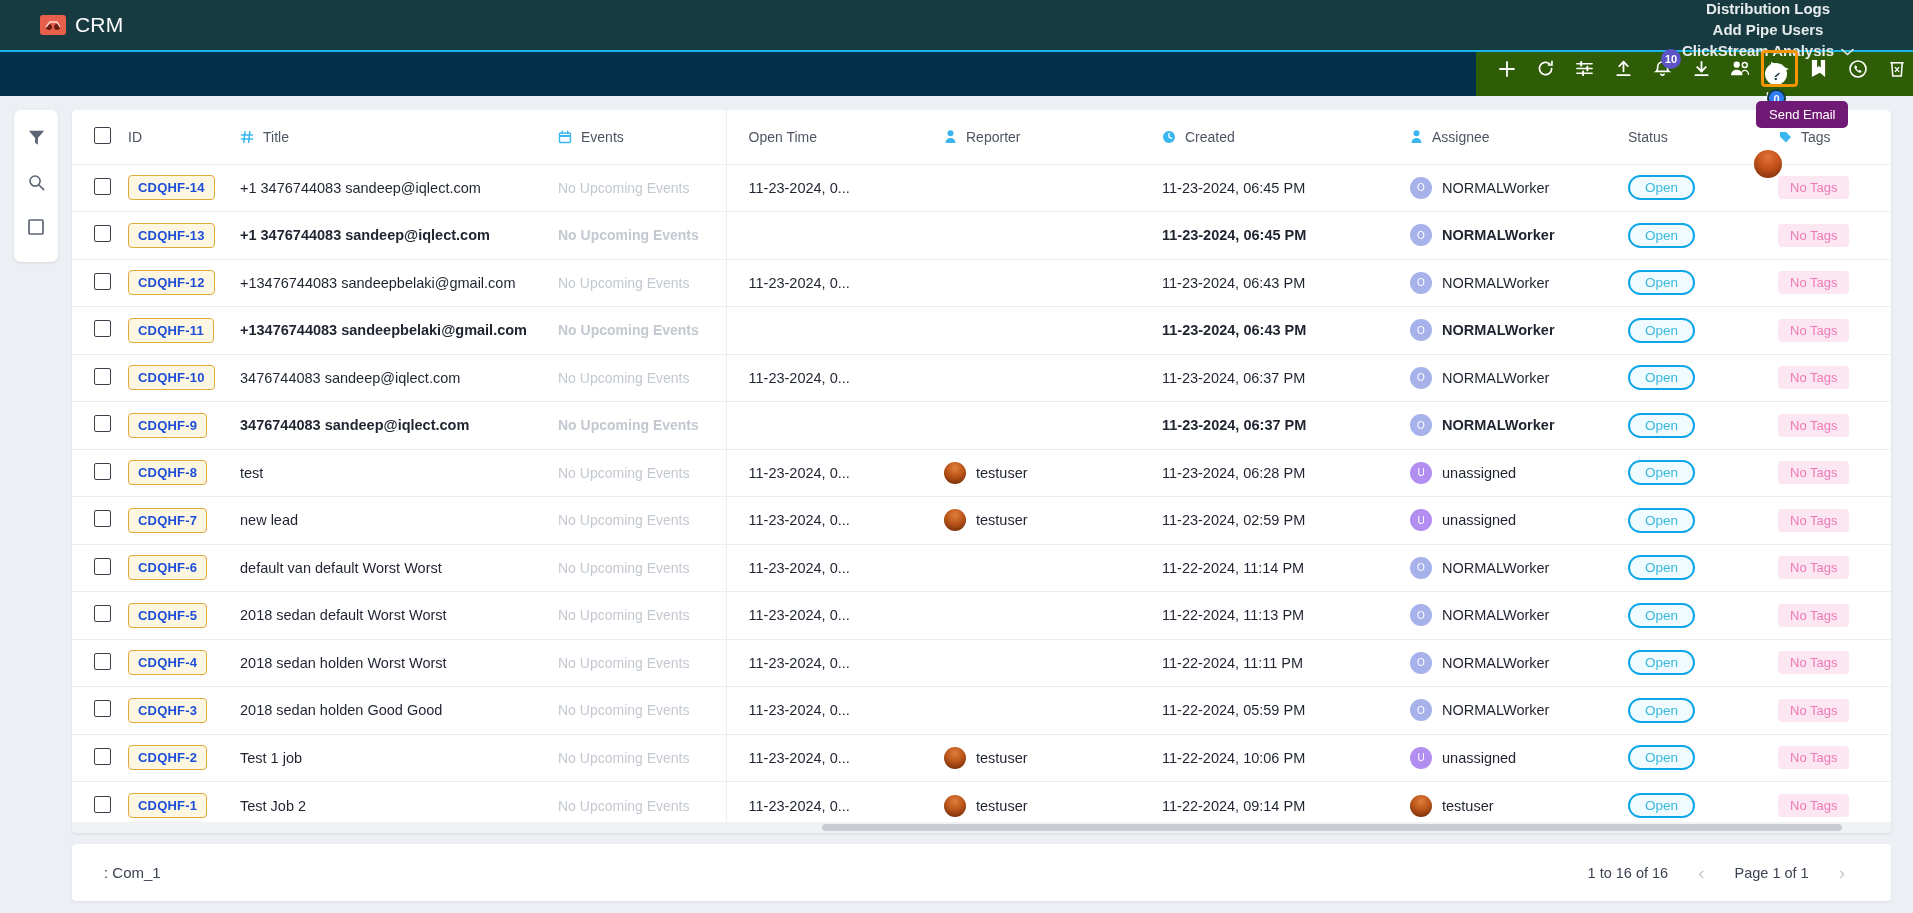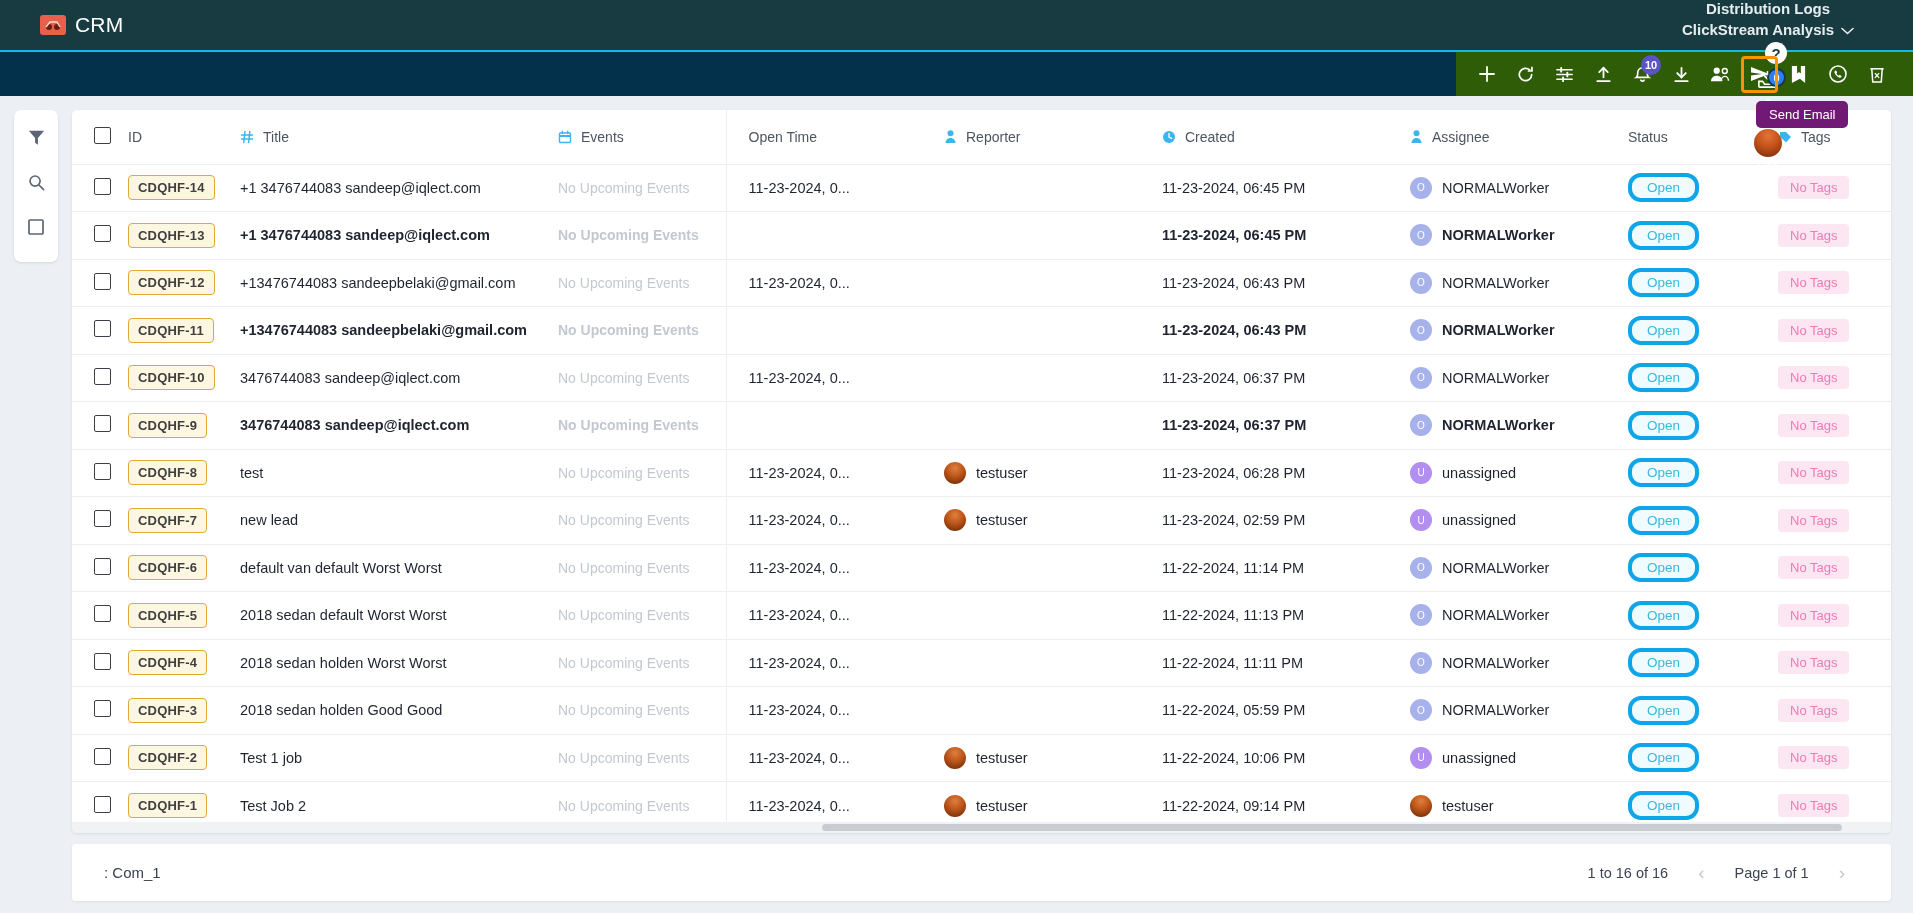--- a/index.html
+++ b/index.html
@@ -64,22 +64,22 @@
     background: radial-gradient(circle at 50% 25%, #e2743a 0%, #c4521a 45%, #6d2a08 100%);
   }
 
   
   .actionbar {
     height: 46px; background: #03304a; display: flex; align-items: stretch;
     border-top: 2px solid #19b6e8;
   }
   .actionbar-left { flex: 1; }
   .actionbar-right {
-    background: #2f5c06; display: flex; align-items: center;
-    padding: 0 20px 0 14px; gap: 6px;
+    background: #2f5c06; display: flex; align-items: flex-start;
+    padding: 0 0 0 14px; gap: 6px;
   }
   .tool {
     width: 33px; height: 33px; display: flex; align-items: center; justify-content: center;
     color: #fff; cursor: pointer; position: relative; border-radius: 2px;
   }
   .tool.highlight { outline: 3px solid #f59405; outline-offset: -1px; }
   .badge-purple {
     position: absolute; top: -3px; right: -2px;
     min-width: 20px; height: 20px; border-radius: 50%;
     background: #5b53c6; color: #fff; font-size: 11px; font-weight: bold;
@@ -136,35 +136,35 @@
   .c-assignee { width: 218px; }
   .c-status { width: 150px; }
   .c-tags { width: 120px; }
 
   .chk {
     width: 17px; height: 17px; border: 1.6px solid #3a3f4a; border-radius: 2px;
     display: inline-block; cursor: pointer; background: #fff;
   }
   .id-chip {
     display: inline-block; background: #fdf6e0; border: 1px solid #e0a93a;
-    color: #404040; font-size: 13px; font-weight: bold; letter-spacing: .2px;
+    color: #1d4ed8; font-size: 13px; font-weight: bold; letter-spacing: .2px;
     padding: 4px 9px; border-radius: 4px; cursor: pointer;
   }
   .events-cell { color: #c3c8d0; font-size: 14px; }
   .avatar-sm {
     width: 22px; height: 22px; border-radius: 50%;
     display: inline-flex; align-items: center; justify-content: center;
     font-size: 10px; color: #fff; margin-right: 10px; flex: none; font-weight: normal;
   }
   .av-blue { background: #a7b2ea; }
   .av-purple { background: #b18ef0; }
   .av-photo { background: radial-gradient(circle at 50% 28%, #e0803f 0%, #bb5418 45%, #5e2306 100%); }
   .person { display: flex; align-items: center; }
   .status-pill {
-    display: inline-block; border: 4px solid #0ea5e9; color: #3ab8de;
+    display: inline-block; border: 2px solid #0ea5e9; color: #3ab8de;
     background: #effbfe; font-size: 13.5px; padding: 3px 15px; border-radius: 13px;
     font-weight: normal;
   }
   .tag-pill {
     display: inline-block; background: #fbe6f2; color: #f07ab5;
     font-size: 13px; padding: 4px 12px; border-radius: 4px; font-weight: normal;
   }
 
   .hscroll { height: 11px; background: #f1f2f4; position: relative; flex: none; }
   .hscroll-thumb {
@@ -195,20 +195,21 @@
           <circle cx="13" cy="8" r="3" fill="#6b1d12"></circle>
           <path d="M2 8 L6 3 L13 3 L16 8" stroke="#fbd9d2" stroke-width="1.4" fill="none"></path>
         </svg>
     </span>
     <span class="brand-name">CRM</span>
   </div>
 
 
   <div class="nav-right">
     <div class="navlink">Distribution Logs</div>
+    <div class="navlink">Add Pipe Users</div>
     <div class="navlink">
       <span>ClickStream Analysis</span>
       <span class="chevron">
         <svg width="13" height="8" viewBox="0 0 13 8">
             <path d="M1 1.5 L6.5 6.5 L12 1.5" stroke="#e6eced" stroke-width="1.6" fill="none" stroke-linecap="round"></path>
           </svg>
       </span>
     </div>
 
     <div class="icon-btn" style="margin-left:16px;">

